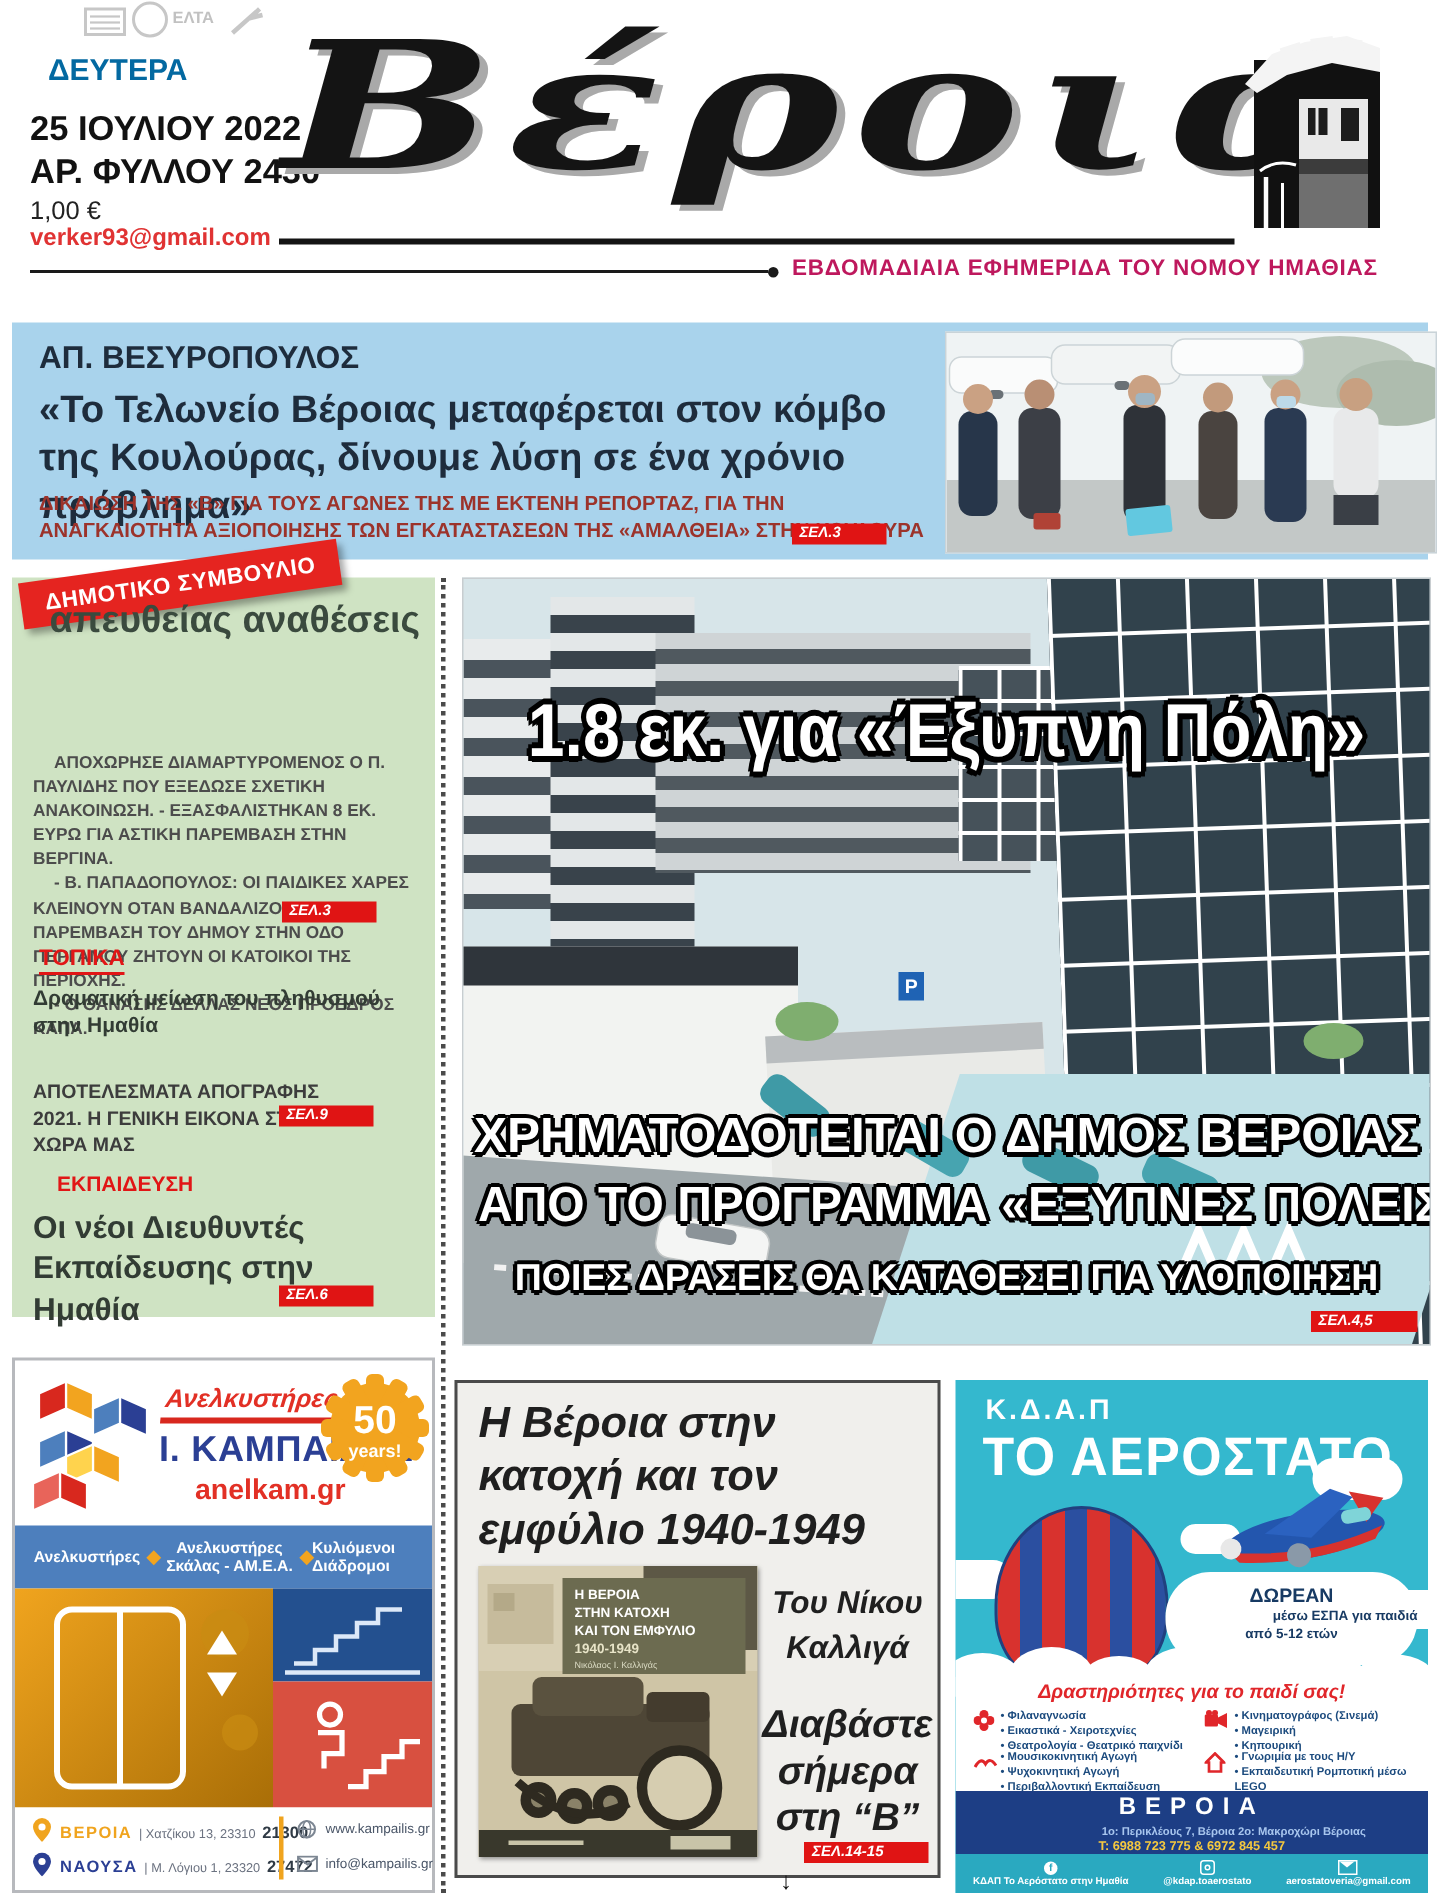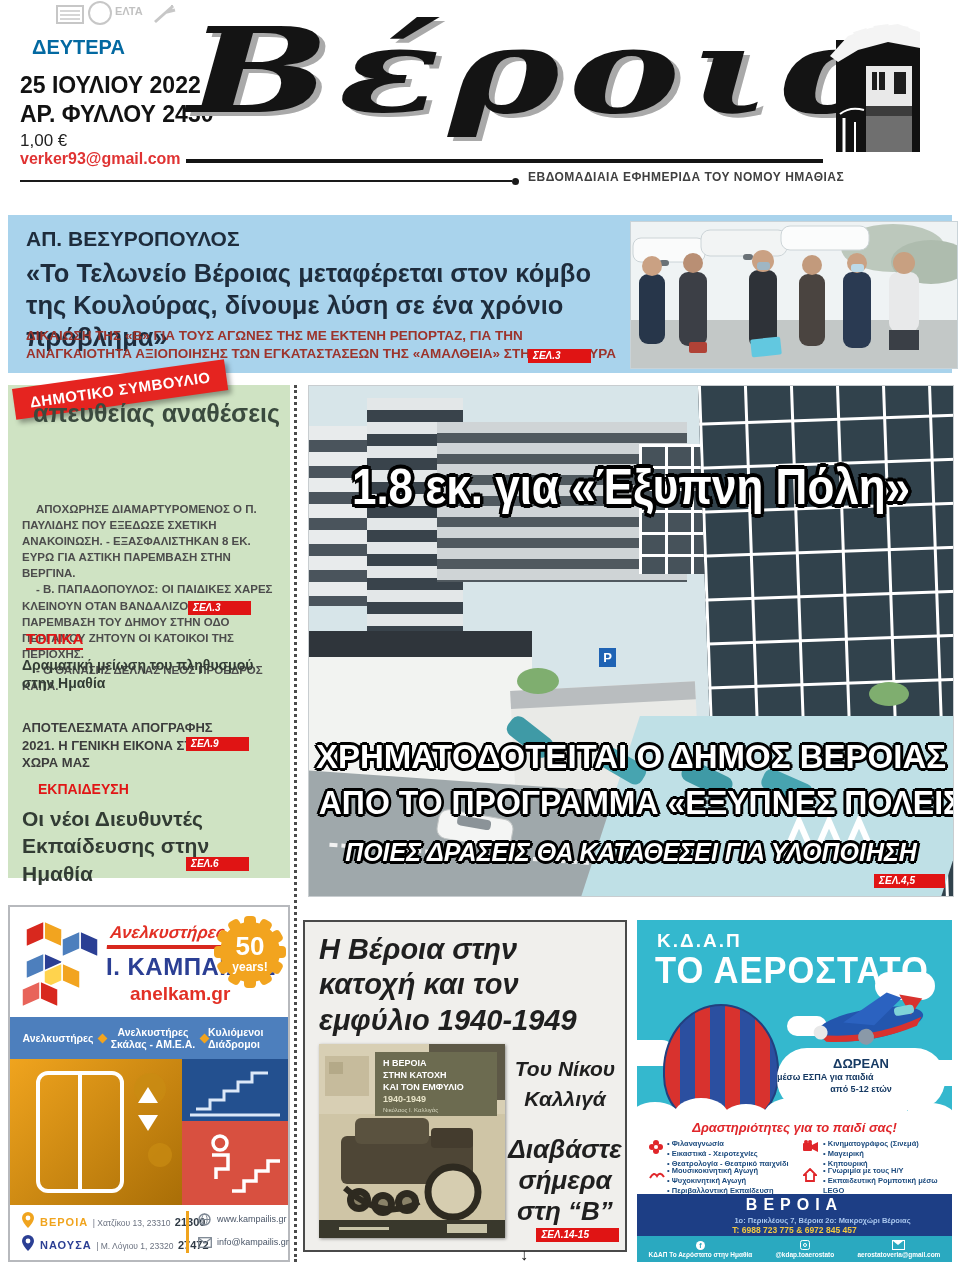--- a/index.html
+++ b/index.html
@@ -64,21 +64,21 @@
       <rect x="38" y="84" width="46" height="46" fill="#6f6f6f"></rect>
       <rect x="38" y="84" width="46" height="10" fill="#3c3c3c"></rect>
       <line x1="16" y1="96" x2="16" y2="130" stroke="#fff" stroke-width="3"></line>
       <line x1="27" y1="100" x2="27" y2="130" stroke="#fff" stroke-width="2"></line>
       <path d="M12,92 q10,-8 24,-4" fill="none" stroke="#fff" stroke-width="2"></path>
     </svg>
   </div>
 
   <div class="abs" style="left:20px;top:180px;width:492px;height:2px;background:#1a1a1a;"></div>
   <div class="abs" style="left:512px;top:177.5px;width:7px;height:7px;border-radius:50%;background:#1a1a1a;"></div>
-  <div class="abs b" style="left:528px;top:170px;width:424px;font-size:12px;color:#404040;letter-spacing:.5px;">ΕΒΔΟΜΑΔΙΑΙΑ ΕΦΗΜΕΡΙΔΑ ΤΟΥ ΝΟΜΟΥ ΗΜΑΘΙΑΣ</div>
+  <div class="abs b" style="left:528px;top:170px;width:424px;font-size:15px;color:#be185d;letter-spacing:.5px;">ΕΒΔΟΜΑΔΙΑΙΑ ΕΦΗΜΕΡΙΔΑ ΤΟΥ ΝΟΜΟΥ ΗΜΑΘΙΑΣ</div>
 </div>
 
 <div class="abs" style="left:8px;top:215px;width:944px;height:158px;background:#a9d3ec;">
   <div class="abs b" style="left:18px;top:12px;font-size:21px;color:#1e2c3c;">ΑΠ. ΒΕΣΥΡΟΠΟΥΛΟΣ</div>
   <div class="abs b" style="left:18px;top:42px;width:606px;font-size:25.5px;line-height:1.26;color:#1e2c3c;">«Το Τελωνείο Βέροιας μεταφέρεται στον κόμβο της Κουλούρας, δίνουμε λύση σε ένα χρόνιο πρόβλημα»</div>
   <div class="abs b" style="left:18px;top:112px;width:590px;font-size:13.5px;line-height:1.32;color:#9c332b;">ΔΙΚΑΙΩΣΗ ΤΗΣ «Β» ΓΙΑ ΤΟΥΣ ΑΓΩΝΕΣ ΤΗΣ ΜΕ ΕΚΤΕΝΗ ΡΕΠΟΡΤΑΖ, ΓΙΑ ΤΗΝ ΑΝΑΓΚΑΙΟΤΗΤΑ ΑΞΙΟΠΟΙΗΣΗΣ ΤΩΝ ΕΓΚΑΤΑΣΤΑΣΕΩΝ ΤΗΣ «ΑΜΑΛΘΕΙΑ» ΣΤΗΝ ΚΟΥΛΟΥΡΑ</div>
   <div class="ptag" style="left:520px;top:134px;">
     <span>ΣΕΛ.3</span>
   </div>
 
@@ -174,21 +174,21 @@
     <div class="abs" style="left:452px;top:390px;width:52px;height:22px;border-radius:8px;background:#47a4b0;transform:rotate(24deg);"></div>
     <div class="abs" style="left:128px;top:428px;width:74px;height:28px;border-radius:10px;background:#f4f5f4;border:1px solid #c2c6c6;transform:rotate(10deg);">
       <div class="abs" style="left:18px;top:3px;width:34px;height:10px;border-radius:4px;background:#8b9398;"></div>
     </div>
     <div class="abs b" style="left:290px;top:262px;width:17px;height:19px;background:#1f63b4;color:#fff;font-size:13px;text-align:center;line-height:19px;">P</div>
   </div>
 
   <div class="abs b otl" style="left:0;top:72px;width:644px;text-align:center;font-size:50px;white-space:nowrap;transform:scaleX(.88);">1.8 εκ. για «Έξυπνη Πόλη»</div>
   <div class="abs b otl2" style="left:0;top:352px;width:644px;text-align:center;font-size:33px;white-space:nowrap;">ΧΡΗΜΑΤΟΔΟΤΕΙΤΑΙ Ο ΔΗΜΟΣ ΒΕΡΟΙΑΣ</div>
   <div class="abs b otl2" style="left:0;top:398px;width:644px;text-align:center;font-size:33px;white-space:nowrap;transform:scaleX(.97);">ΑΠΟ ΤΟ ΠΡΟΓΡΑΜΜΑ «ΕΞΥΠΝΕΣ ΠΟΛΕΙΣ»</div>
-  <div class="abs b otl2" style="left:0;top:452px;width:644px;text-align:center;font-size:25px;white-space:nowrap;font-style:italic;">ΠΟΙΕΣ ΔΡΑΣΕΙΣ ΘΑ ΚΑΤΑΘΕΣΕΙ ΓΙΑ ΥΛΟΠΟΙΗΣΗ</div>
+  <div class="abs b otl2" style="left:0;top:452px;width:644px;text-align:center;font-size:25px;white-space:nowrap;">ΠΟΙΕΣ ΔΡΑΣΕΙΣ ΘΑ ΚΑΤΑΘΕΣΕΙ ΓΙΑ ΥΛΟΠΟΙΗΣΗ</div>
   <div class="ptag" style="right:8px;bottom:8px;left:auto;">
     <span>ΣΕΛ.4,5</span>
   </div>
 </div>
 
 <div class="abs" style="left:8px;top:905px;width:282px;height:357px;background:#fff;border:2px solid #b7b9bd;box-sizing:border-box;">
 
   <div class="abs" style="left:8px;top:12px;width:84px;height:92px;">
     <svg width="84" height="92" viewBox="0 0 84 92">
       <g stroke="#fff" stroke-width="1.5">
@@ -368,21 +368,21 @@
       <polygon points="44,36 92,14 106,22 74,44" fill="#2b62c0"></polygon>
       <polygon points="104,18 126,26 112,40" fill="#d8322e"></polygon>
       <rect x="96" y="30" width="20" height="9" rx="4" fill="#7fd4d8"></rect>
       <circle cx="20" cy="42" r="7" fill="#e8e8e8"></circle>
       <circle cx="64" cy="54" r="8" fill="#8a99a8"></circle>
     </g>
   </svg>
 
   <div class="abs" style="left:140px;top:128px;width:168px;height:62px;background:#fff;border-radius:30px;"></div>
   <div class="abs b" style="left:140px;top:136px;width:168px;text-align:center;font-size:13px;color:#173a63;">ΔΩΡΕΑΝ</div>
-  <div class="abs b" style="left:140px;top:152px;width:168px;text-align:left;font-size:9px;color:#173a63;">μέσω ΕΣΠΑ για παιδιά</div>
+  <div class="abs b" style="left:140px;top:152px;width:168px;text-align:right;font-size:9px;color:#173a63;">μέσω ΕΣΠΑ για παιδιά</div>
   <div class="abs b" style="left:140px;top:164px;width:168px;text-align:center;font-size:9px;color:#173a63;">από 5-12 ετών</div>
 
   <div class="abs" style="left:0;top:198px;width:315px;height:76px;background:#fff;">
     <div class="cloud" style="left:-8px;top:-16px;width:52px;height:34px;"></div>
     <div class="cloud" style="left:36px;top:-20px;width:56px;height:38px;"></div>
     <div class="cloud" style="left:84px;top:-14px;width:50px;height:32px;"></div>
     <div class="cloud" style="left:126px;top:-20px;width:56px;height:38px;"></div>
     <div class="cloud" style="left:174px;top:-14px;width:50px;height:32px;"></div>
     <div class="cloud" style="left:216px;top:-20px;width:56px;height:38px;"></div>
     <div class="cloud" style="left:266px;top:-15px;width:54px;height:34px;"></div>

